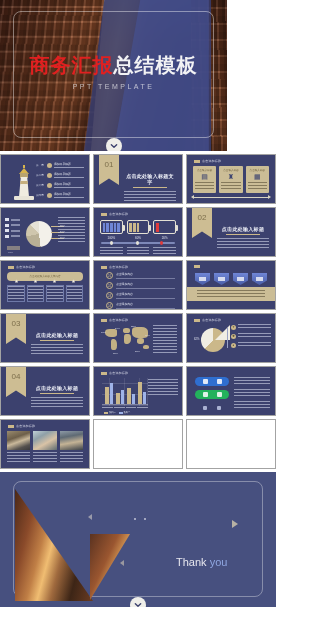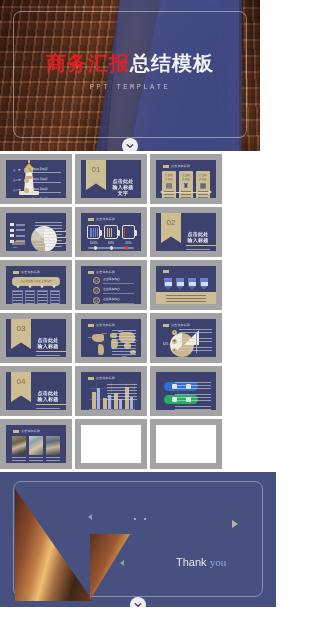--- a/index.html
+++ b/index.html
@@ -1,21 +1,21 @@
 <!DOCTYPE html>
 <html><head>
 <meta charset="utf-8">
 <style>
   * { box-sizing: border-box; margin:0; padding:0; }
   html,body { width:276px; height:621px; background:#ffffff; font-family:"Liberation Sans", sans-serif; overflow:hidden; }
 
   .page { position:relative; width:276px; height:621px; background:#fff; }
 
   
-  .cover { position:relative; width:260px; height:151px; overflow:hidden; background:#3a3f68;font-family:Liberation Mono, monospace; }
+  .cover { position:relative; width:227px; height:151px; overflow:hidden; background:#3a3f68; }
   .cover-photo { position:absolute; inset:0;
     background:
       linear-gradient(178deg, rgba(120,130,160,.55) 0%, rgba(60,50,45,.15) 30%, rgba(20,15,12,.25) 100%),
       linear-gradient(100deg,#3a2218 0%,#6b3a22 14%,#8a4b2a 26%,#b0663a 34%,#c98d4e 41%,#e0a95e 46%,#f2c274 49%,#cf9a60 53%,#7a4b30 60%,#4a2c1e 70%,#2e1c14 80%,#5a3522 92%,#7c4a2c 100%);
   }
   .cover-photo:before{ content:""; position:absolute; left:0; top:0; width:46%; height:100%;
     background:
       repeating-linear-gradient(92deg, rgba(0,0,0,.30) 0 3px, rgba(255,255,255,.06) 3px 5px, rgba(0,0,0,.22) 5px 9px),
       repeating-linear-gradient(180deg, rgba(0,0,0,.28) 0 6px, rgba(255,240,220,.10) 6px 8px, rgba(0,0,0,.20) 8px 15px),
       linear-gradient(105deg,#55291a 0%,#7e4226 40%,#9d5530 70%,#6a3721 100%);
@@ -40,22 +40,22 @@
   .cover-sub { position:absolute; left:0; right:0; top:83px; text-align:center;
     font-size:7px; letter-spacing:2.5px; color:rgba(235,235,240,.72); }
   .chev { position:absolute; left:50%; transform:translateX(-50%); width:16px; height:16px;
     border-radius:50%; background:#efeee9; display:flex; align-items:center; justify-content:center; }
   .chev svg { width:8px; height:8px; }
   .cover .chev { bottom:-3px; z-index:8; }
 
   
   .grid { position:relative; width:276px; background:#ffffff; padding:3px 0 0 0; }
   .row { display:flex; gap:3px; padding:0 0 3px 0; }
-  .cell { width:72px; height:50px; position:relative; overflow:hidden;
-    background:#3c416e; border:6px solid #a3a3a3; }
+  .cell { width:90px; height:50px; position:relative; overflow:hidden;
+    background:#3c416e; border:1px solid #a3a3a3; }
   .cell.blank { background:#ffffff; }
 
   
   .s-title { position:absolute; left:7px; top:4px; display:flex; align-items:center; gap:2px; }
   .s-title .bar { width:6px; height:3px; background:#cbb88a; }
   .s-title .tx { font-size:3px; color:#d8dae8; letter-spacing:.2px; white-space:nowrap; }
   .lorem { background:repeating-linear-gradient(180deg, rgba(205,210,230,.62) 0 1px, transparent 1px 3px); }
   .lorem-d { background:repeating-linear-gradient(180deg, rgba(90,80,55,.62) 0 1px, transparent 1px 3px); }
 
   
@@ -219,21 +219,21 @@
   .cl-ar1 { position:absolute; left:88px; top:42px; width:0;height:0;
     border-top:3px solid transparent;border-bottom:3px solid transparent;border-right:4px solid rgba(220,215,205,.55); }
   .cl-ar2 { position:absolute; left:232px; top:48px; width:0;height:0;
     border-top:4px solid transparent;border-bottom:4px solid transparent;border-left:6px solid rgba(205,195,170,.85); }
   .cl-ar3 { position:absolute; left:120px; top:88px; width:0;height:0;
     border-top:3px solid transparent;border-bottom:3px solid transparent;border-right:4px solid rgba(210,200,180,.6); }
   .cl-dot { position:absolute; top:46px; width:2px; height:2px; background:rgba(225,225,235,.6); }
   .cl-th { position:absolute; left:150px; top:52px; font-size:17px; font-weight:bold; white-space:nowrap; }
   .cl-th .a { color:#e6e6ee; } .cl-th .b { color:#8fa6e0; }
   .cl-ty { position:absolute; left:176px; top:84px; font-size:11px; white-space:nowrap; }
-  .cl-ty .a { color:#e6e6ee; } .cl-ty .b { color:#8fa6e0;font-family:Liberation Serif, serif; }
+  .cl-ty .a { color:#e6e6ee; } .cl-ty .b { color:#8fa6e0; }
   .closing .chev { bottom:-6px; z-index:9; }
 </style>
 </head>
 <body>
 
 <div class="page">
 
   <div class="cover">
     <div class="cover-photo"></div>
     <div class="cover-shape-a"></div>

